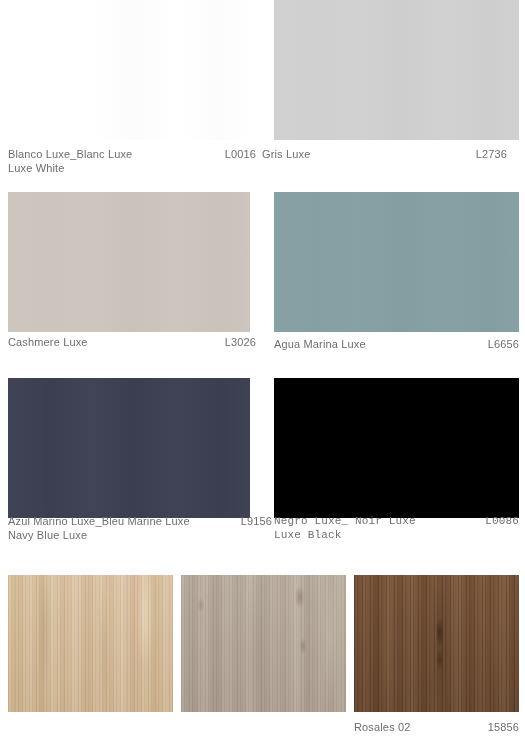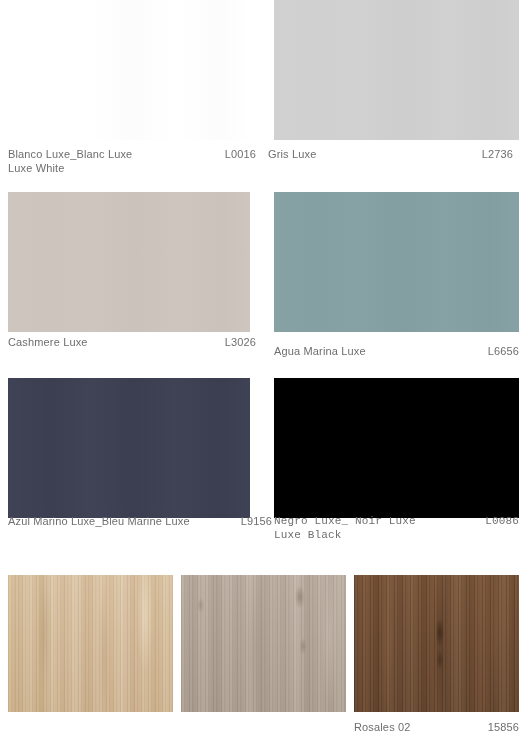--- a/index.html
+++ b/index.html
@@ -177,53 +177,54 @@
     <span class="label-names">
       <span class="label-name-line">Blanco Luxe_Blanc Luxe</span>
       <span class="label-name-line">Luxe White</span>
     </span>
     <span class="label-code">L0016</span>
   </div>
 
   <div class="card" style="left:274px; top:0px; width:245px; height:140px;">
     <div class="swatch solid-sheen" style="background:#d0d0d0;"></div>
   </div>
-  <div class="label-block" style="left:268px; top:147px; width:245px;">
+  <div class="label-block" style="left:262px; top:147px; width:245px;">
     <span class="label-names">
       <span class="label-name-line">Gris Luxe</span>
     </span>
     <span class="label-code">L2736</span>
   </div>
 
   <div class="card" style="left:8px; top:192px; width:242px; height:140px;">
     <div class="swatch solid-sheen" style="background:#cdc5bd;"></div>
   </div>
   <div class="label-block" style="left:8px; top:335px; width:248px;">
     <span class="label-names">
       <span class="label-name-line">Cashmere Luxe</span>
     </span>
     <span class="label-code">L3026</span>
   </div>
 
   <div class="card" style="left:274px; top:192px; width:245px; height:140px;">
     <div class="swatch solid-sheen" style="background:#84a0a2;"></div>
   </div>
-  <div class="label-block" style="left:274px; top:344px; width:245px;">
+  <div class="label-block" style="left:274px; top:337px; width:245px;">
     <span class="label-names">
       <span class="label-name-line">Agua Marina Luxe</span>
     </span>
     <span class="label-code">L6656</span>
   </div>
 
   <div class="card" style="left:8px; top:378px; width:242px; height:140px;">
     <div class="swatch solid-sheen" style="background:#3c3f52;"></div>
   </div>
   <div class="label-block" style="left:8px; top:514px; width:248px;gap:45px;">
     <span class="label-names">
       <span class="label-name-line">Azul Marino Luxe_Bleu Marine Luxe</span>
+      <span class="label-name-line">Navy Blue Luxe</span>
     </span>
     <span class="label-code">L9156</span>
   </div>
 
   <div class="card" style="left:274px; top:378px; width:245px; height:140px;">
     <div class="swatch" style="background:#000000;"></div>
   </div>
   <div class="label-block" style="left:274px; top:514px; width:245px;font-family:Liberation Mono, monospace;">
     <span class="label-names">
       <span class="label-name-line">Negro Luxe_ Noir Luxe</span>

